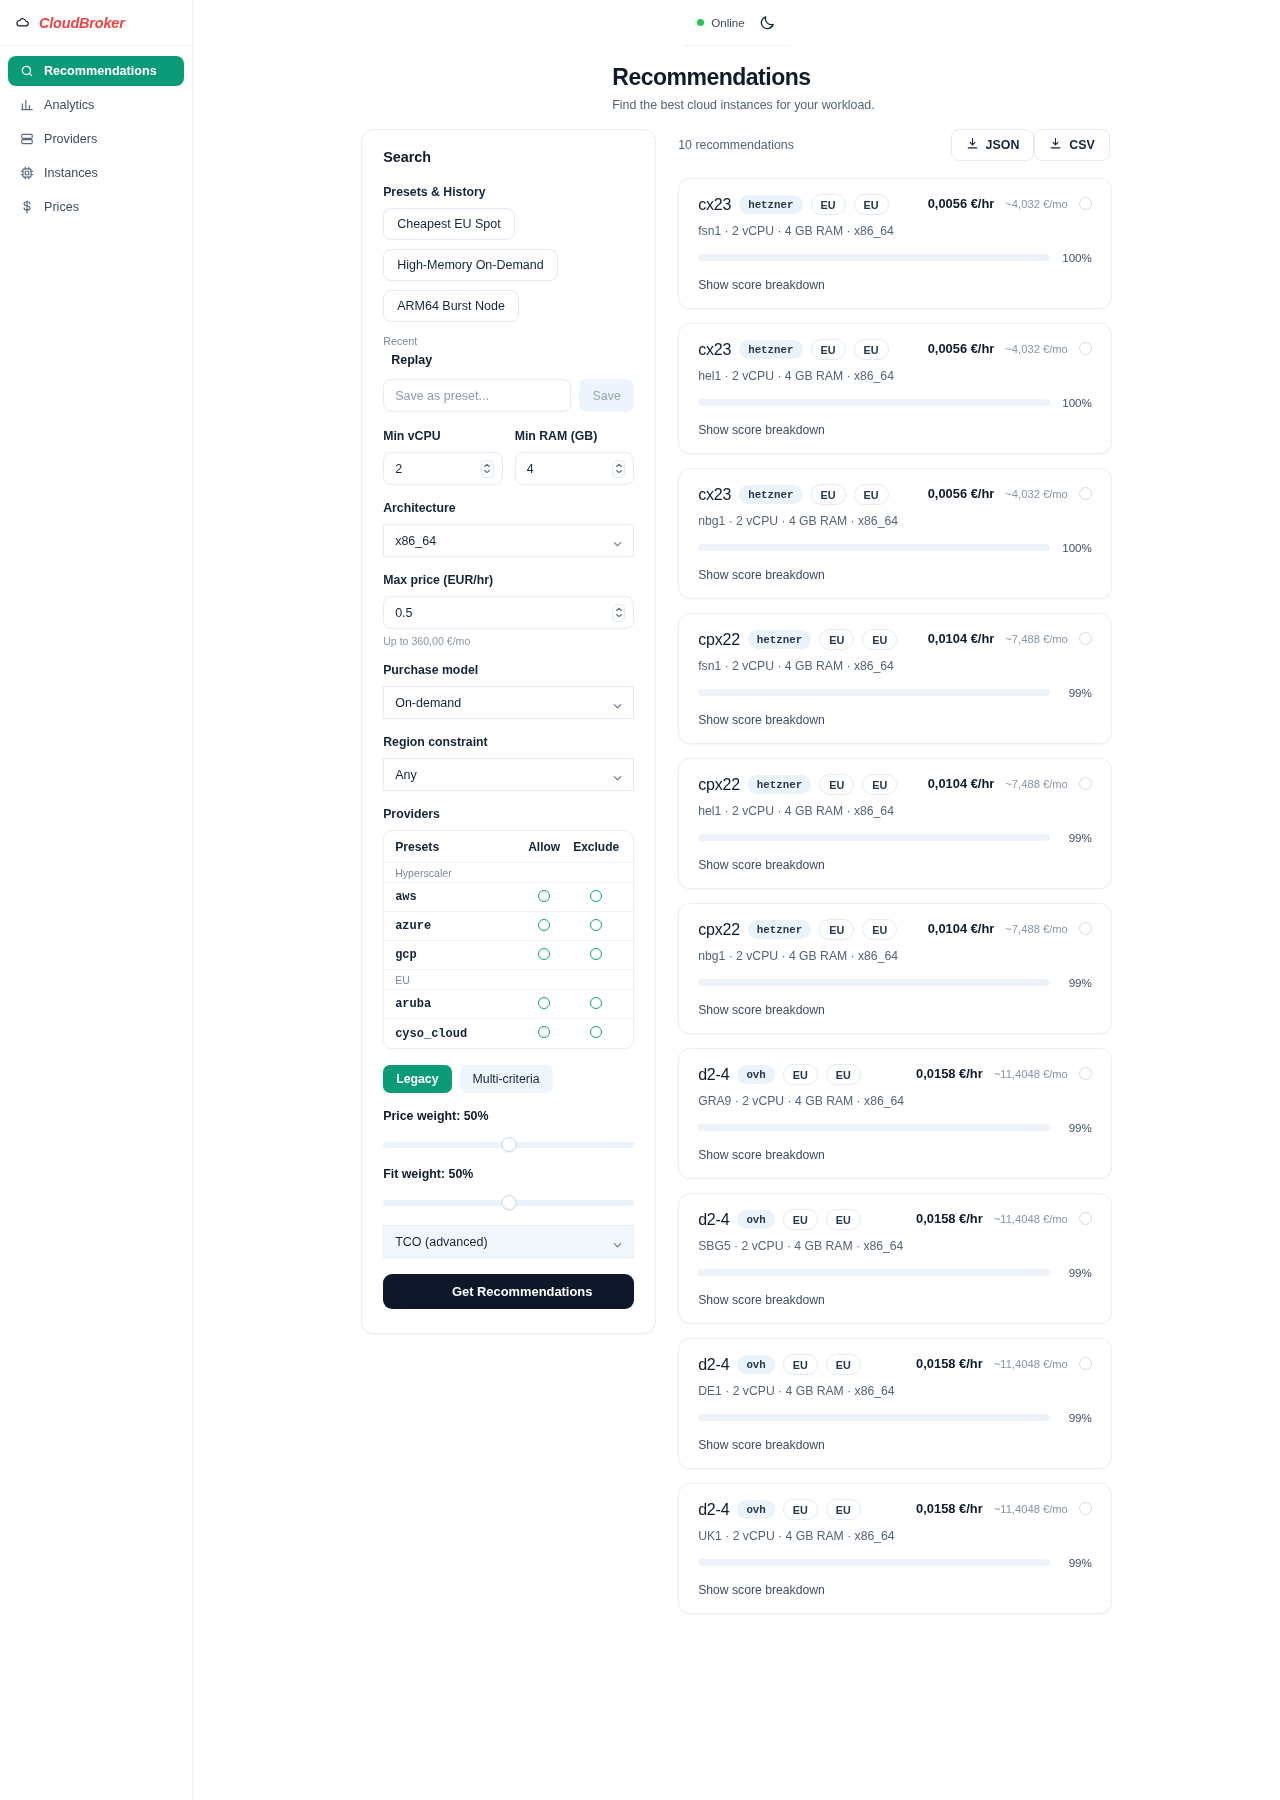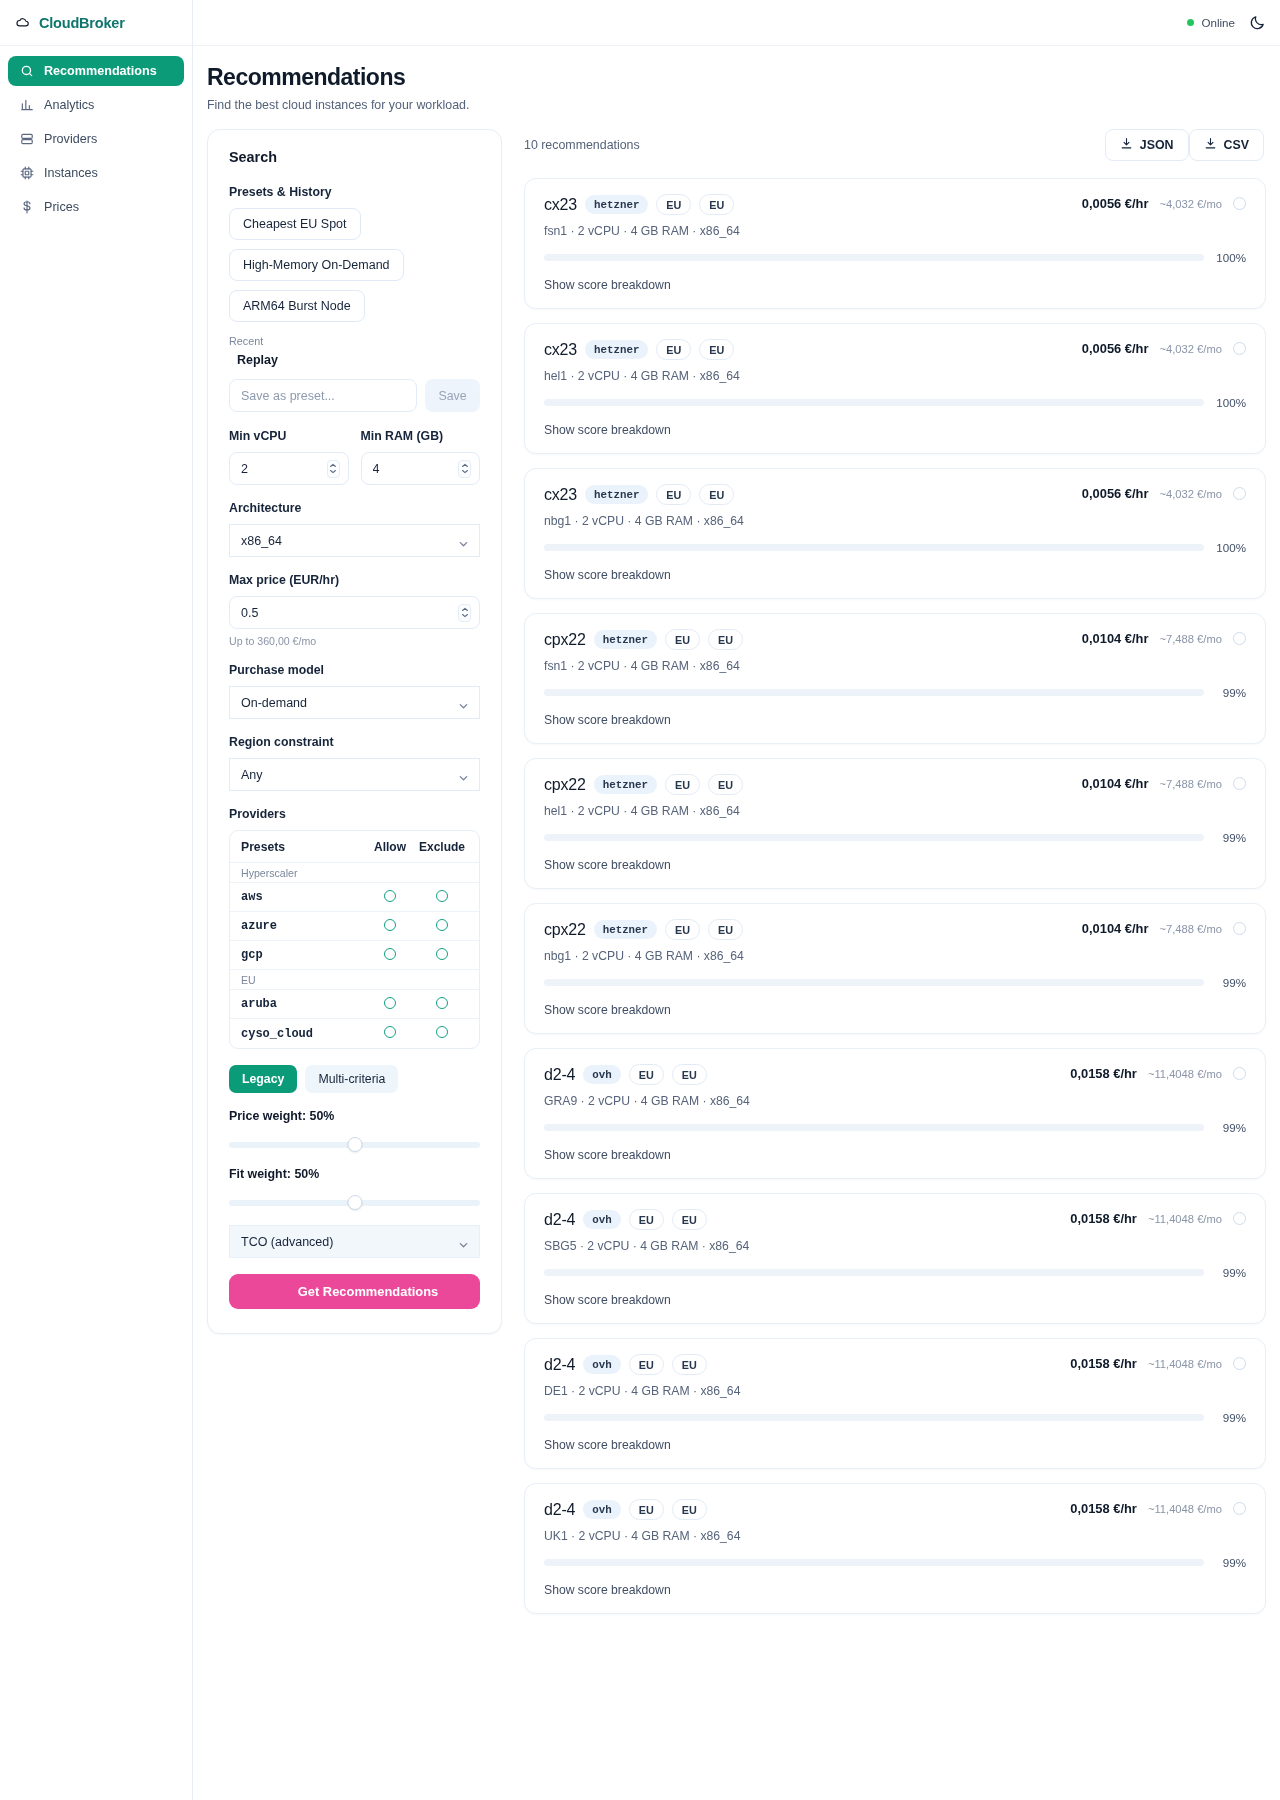--- a/index.html
+++ b/index.html
@@ -18,33 +18,33 @@
     width: 193px; flex: 0 0 193px;
     background: #ffffff;
     border-right: 1px solid #e9eef5;
     height: 100%;
   }
   .brand {
     height: 46px; display: flex; align-items: center; gap: 9px;
     padding: 0 16px;
     border-bottom: 1px solid #eef2f7;
   }
-  .brand-name { font-size: 14.5px; font-weight: 700; letter-spacing: -0.2px; color: #0f766e; }
+  .brand-name { font-size: 14.5px; font-weight: 700; letter-spacing: -0.2px; color: #ef4444; font-style: italic; }
   .nav { padding: 10px 8px 0 8px; display: flex; flex-direction: column; gap: 4px; }
   .nav-item {
     display: flex; align-items: center; gap: 10px;
     height: 30px; padding: 0 12px; border-radius: 8px;
     font-size: 12.6px; color: #3d4b60; cursor: pointer;
   }
   .nav-item.active { background: #0c9b79; color: #ffffff; font-weight: 600; }
   .nav-ico { width: 14px; height: 14px; display: inline-flex; align-items: center; justify-content: center; flex: 0 0 14px; }
   .nav-ico svg { width: 14px; height: 14px; display: block; }
 
   
-  .main { flex: 1; display: flex; flex-direction: column; min-width: 0; }
+  .main { flex: 1; display: flex; flex-direction: column; min-width: 0; align-items: center; }
   .topbar {
     height: 46px; border-bottom: 1px solid #eef2f7;
     display: flex; align-items: center; justify-content: flex-end;
     padding: 0 14px; gap: 14px;
   }
   .status { display: flex; align-items: center; gap: 7px; font-size: 11.6px; color: #3d4b60; }
   .dot { width: 7px; height: 7px; border-radius: 50%; background: #22c55e; display: inline-block; }
   .moon { width: 17px; height: 17px; cursor: pointer; }
 
   .page-head { padding: 18px 0 0 14px; }
@@ -140,21 +140,21 @@
   .slider { position: relative; height: 26px; margin-bottom: 9px; }
   .track { position: absolute; left: 0; right: 0; top: 10px; height: 6px; border-radius: 4px; background: #eaf2fa; }
   .thumb {
     position: absolute; top: 5px; left: 50%; transform: translateX(-50%);
     width: 15px; height: 15px; border-radius: 50%;
     background: #fff; border: 1px solid #cdd9e8; box-shadow: 0 1px 2px rgba(0,0,0,.08);
     cursor: pointer;
   }
   .cta {
     width: 100%; height: 35px; border: none; border-radius: 9px;
-    background: #ec4899; color: #fff; font-size: 12.9px; font-weight: 700;
+    background: #0f172a; color: #fff; font-size: 12.9px; font-weight: 700;
     font-family: inherit; cursor: pointer; margin-top: 16px; padding-left: 33px;
   }
 
   
   .results { flex: 1; min-width: 0; }
   .res-head { display: flex; align-items: center; justify-content: space-between; margin-bottom: 17px; padding-right: 2px; }
   .res-count { font-size: 12.4px; color: #55627a; }
   .exports { display: flex; }
   .exp-btn {
     display: flex; align-items: center; gap: 7px;

